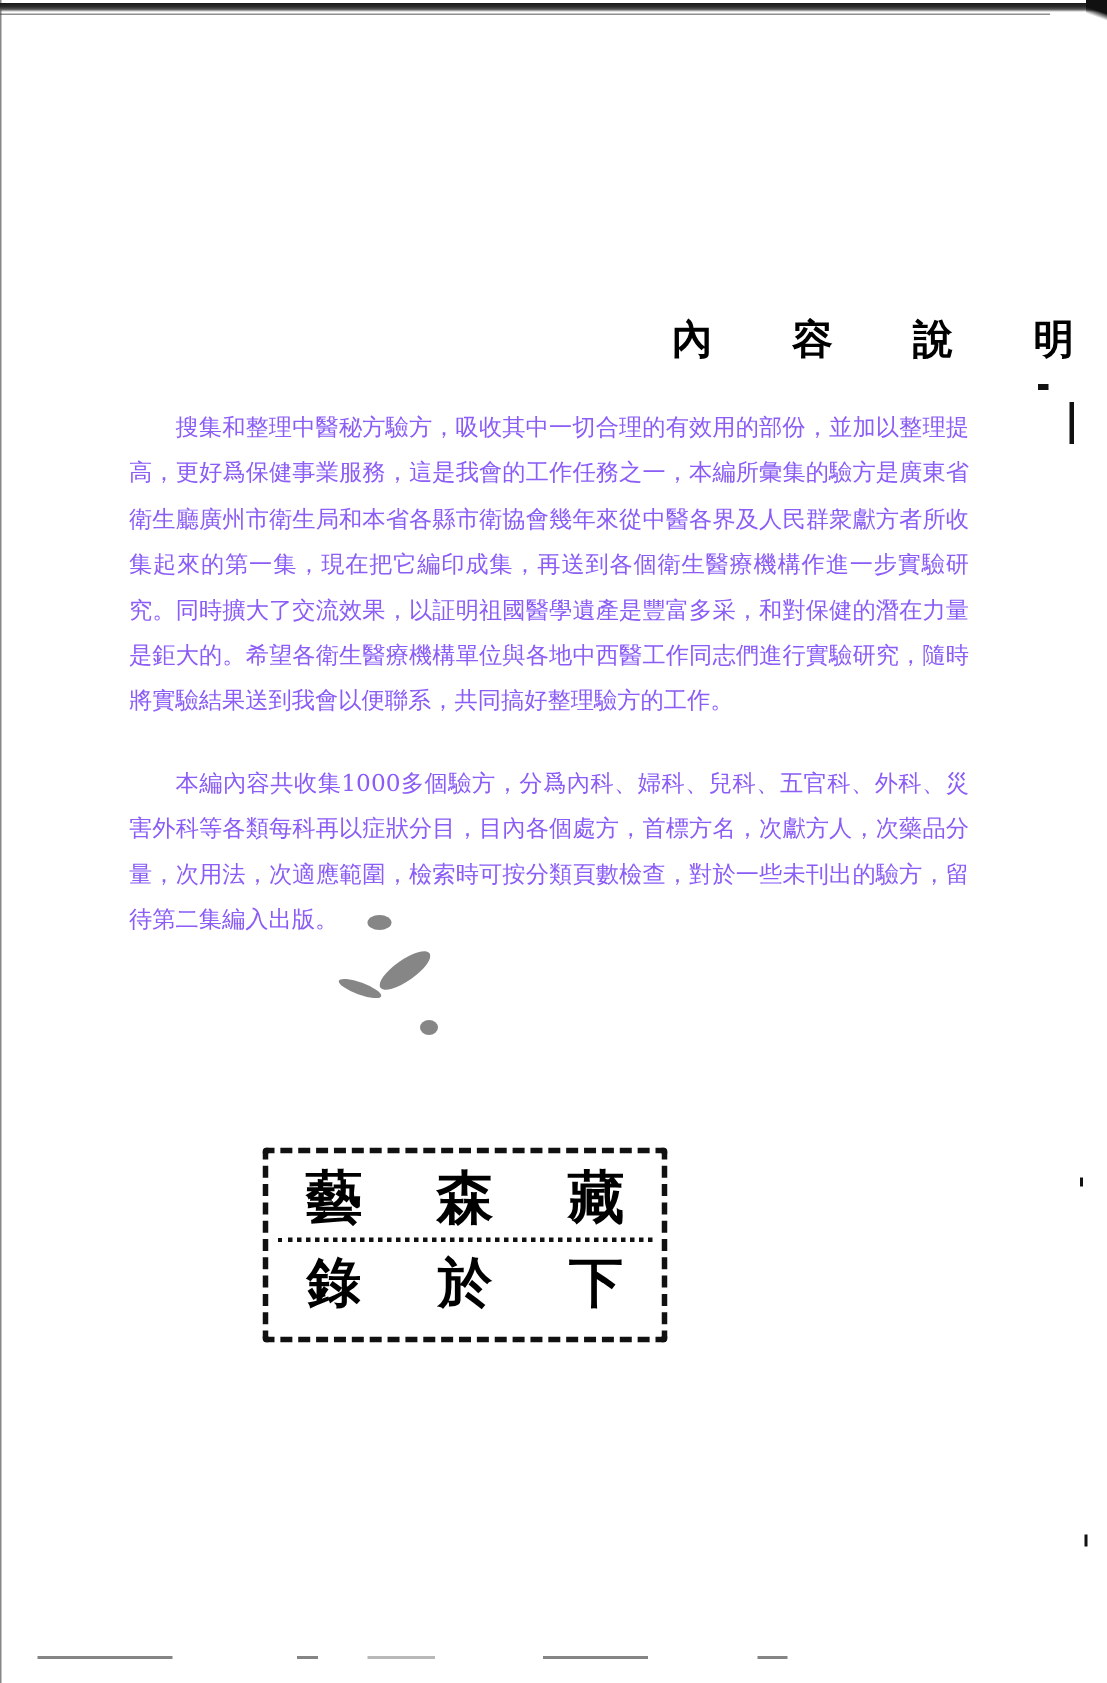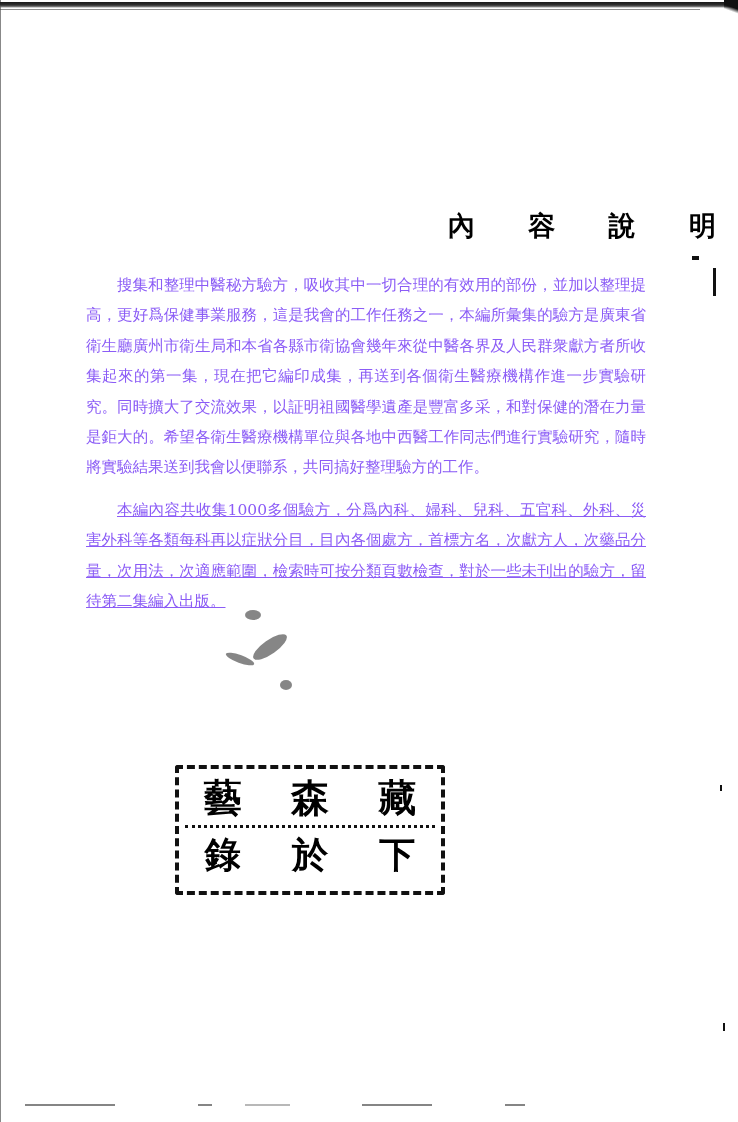--- a/index.html
+++ b/index.html
@@ -25,21 +25,21 @@
     position:absolute; left:0; width:738px; top:208px; text-align:right;
     font-family:"DejaVu Sans", "Liberation Sans", sans-serif; font-weight:bold;
     font-size:27px; letter-spacing:22px; color:#000;
   }
   .body-text {
     position:absolute; left:86px; top:270px; width:560px;
     font-size:15.5px; line-height:30.4px; color:#8b5cf6;
     text-align:justify;
   }
   .para { margin:0; text-indent:2em; }
-  .para + .para { margin-top:12px;text-decoration:underline; }
+  .para + .para { margin-top:24px; }
   .stamp {
     position:absolute; left:175px; top:765px; width:270px; height:130px;
     border:4px dashed #111; border-radius:3px; box-sizing:border-box;
   }
   .stamp-row {
     position:absolute; left:0; width:100%; display:flex; justify-content:space-around;
     font-family:"DejaVu Sans", sans-serif; font-weight:bold; font-size:38px; color:#000;
   }
   .stamp-row.r1 { top:4px; }
   .stamp-row.r2 { top:62px; font-size:36px; }

